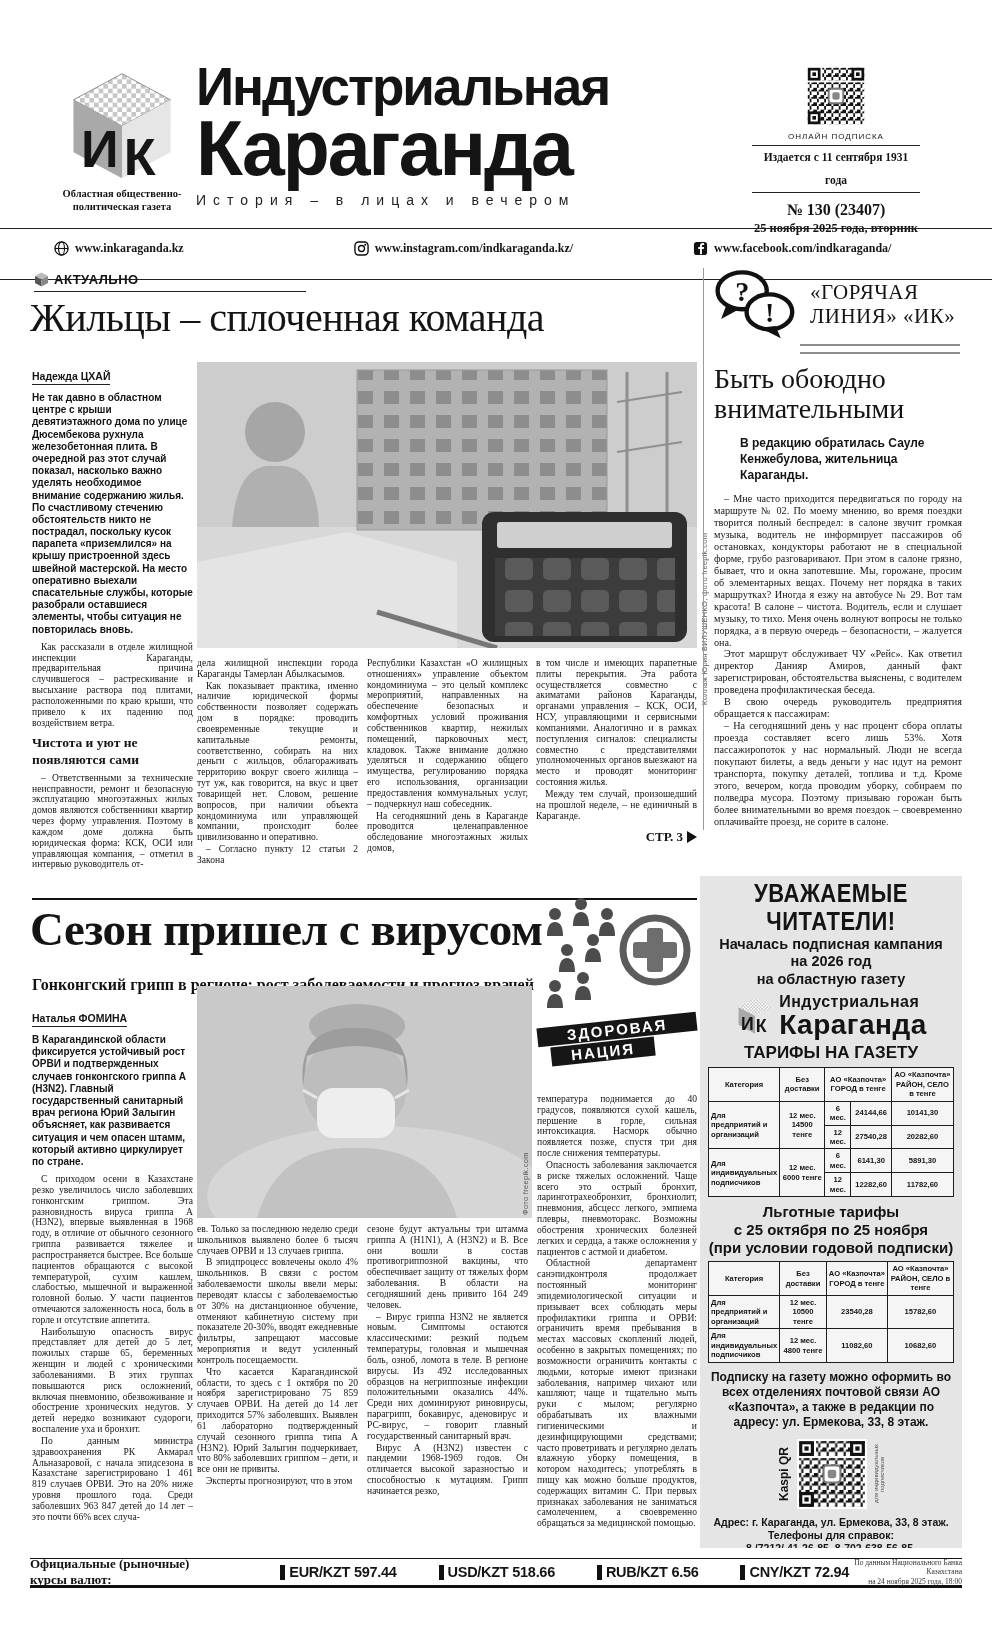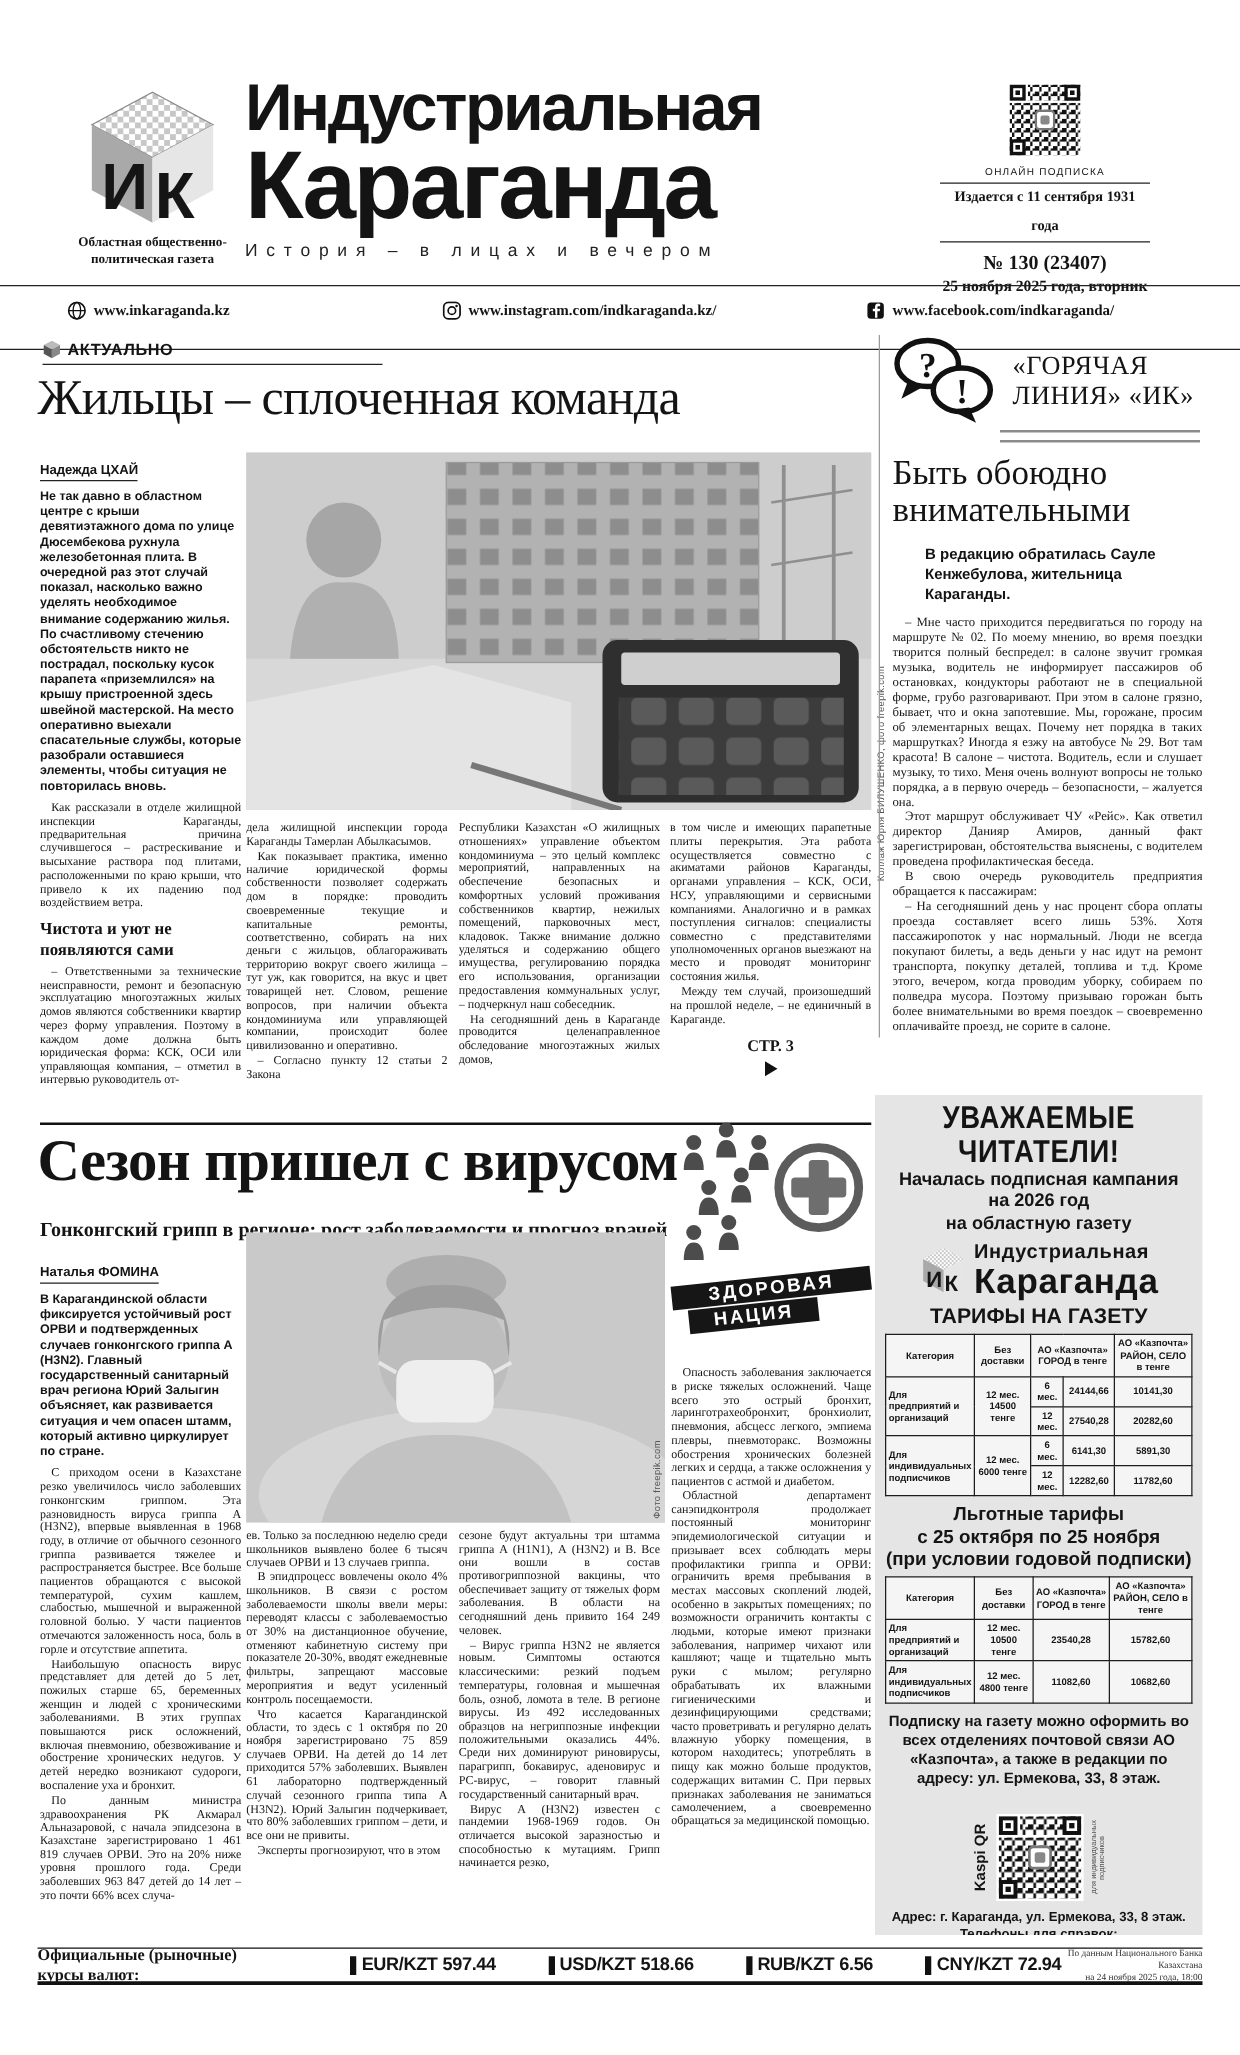--- a/index.html
+++ b/index.html
@@ -43,21 +43,21 @@
   .a1title{left:30px;top:298px;font:40px/1 "Liberation Serif",serif;letter-spacing:-.5px;}
   .a1col1{left:32px;top:366px;width:161px;height:530px;overflow:hidden;}
   .a1img{left:197px;top:362px;width:500px;height:286px;background:#d6d6d6;}
   .vcap{writing-mode:vertical-rl;transform:rotate(180deg);font:7.5px "Liberation Sans",sans-serif;
         color:#555;letter-spacing:.3px;}
   .cap1{left:700px;top:430px;height:275px;}
   .a1c2{left:197px;top:658px;width:161px;height:238px;overflow:hidden;}
   .a1c3{left:367px;top:658px;width:161px;height:238px;overflow:hidden;}
   .a1c4{left:536px;top:658px;width:161px;height:238px;overflow:hidden;}
   .contd{display:flex;justify-content:flex-end;align-items:center;gap:4px;margin-top:8px;
-         font:bold 13px "Liberation Serif",serif;flex-direction:column;}
+         font:bold 13px "Liberation Serif",serif;}
   .arrow{width:0;height:0;border-left:10px solid #111;border-top:6px solid transparent;
          border-bottom:6px solid transparent;}
   .divider1{left:32px;top:898px;width:665px;border-top:2px solid #111;}
 
   
   .a2title{left:30px;top:906px;font:47px/1 "Liberation Serif",serif;letter-spacing:-.5px;}
   .a2sub{left:32px;top:976px;width:520px;font:bold 16px "Liberation Serif",serif;}
   .a2col1{left:32px;top:1008px;width:161px;height:546px;overflow:hidden;}
   .a2img{left:197px;top:986px;width:335px;height:232px;background:#cfcfcf;}
   .cap2{left:521px;top:1120px;height:95px;}
@@ -90,21 +90,21 @@
   .sb-sub{font:bold 14.5px/1.18 "Liberation Sans",sans-serif;margin-top:4px;}
   .sb-logo{display:flex;align-items:center;justify-content:center;gap:4px;margin:6px 0 2px;}
   .sb-lt1{font:bold 16px/1 "Liberation Sans",sans-serif;letter-spacing:.5px;text-align:left;}
   .sb-lt2{font:bold 28px/1 "Liberation Sans",sans-serif;letter-spacing:.5px;text-align:left;margin-top:1px;}
   .sb-tar{font:bold 17px/1.2 "Liberation Sans",sans-serif;margin:4px 0 4px;}
   table.tar{border-collapse:collapse;margin:0 auto;width:246px;background:#f5f5f5;}
   table.tar th,table.tar td{border:1.5px solid #1d1d1d;font:bold 7.6px/1.25 "Liberation Sans",sans-serif;
       padding:2px 2px;text-align:center;vertical-align:middle;}
   table.tar td.catc{text-align:left;width:66px;}
   .sb-promo{font:bold 15px/1.2 "Liberation Sans",sans-serif;margin:6px 0 4px;}
-  .sb-order{font:bold 12px/1.25 "Liberation Sans",sans-serif;margin:7px 6px 16px;}
+  .sb-order{font:bold 12px/1.25 "Liberation Sans",sans-serif;margin:7px 6px 4px;}
   .sb-qr{display:flex;align-items:center;justify-content:center;gap:6px;height:80px;}
   .kaspi{writing-mode:vertical-rl;transform:rotate(180deg);font:bold 12px "Liberation Sans",sans-serif;}
   .kaspi-note{writing-mode:vertical-rl;transform:rotate(180deg);font:6px "Liberation Sans",sans-serif;color:#555;}
   .sb-addr{font:bold 10.5px/1.25 "Liberation Sans",sans-serif;margin-top:2px;}
 
   
   .curbar{left:30px;top:1558px;width:932px;height:26px;border-top:1px solid #111;
           border-bottom:3.5px solid #111;display:flex;align-items:center;}
   .cur-label{font:bold 13px "Liberation Serif",serif;}
   .rate{display:flex;align-items:center;gap:4px;font:bold 14.5px "Liberation Sans",sans-serif;
@@ -312,20 +312,21 @@
       <use href="#pr" x="46" y="90"></use>
     <circle cx="118" cy="62" r="32" fill="#fff" stroke="#5c5c5c" stroke-width="7"></circle>
     <rect x="110" y="40" width="16" height="44" rx="3" fill="#6e6e6e"></rect>
     <rect x="96" y="54" width="44" height="16" rx="3" fill="#6e6e6e"></rect>
   </svg>
   <div class="hn-bar">ЗДОРОВАЯ</div>
   <div class="hn-bar hn-bar2">НАЦИЯ</div>
 </div>
 
 <div class="abs a2c4 bodycol">
+  <p>температура поднимается до 40 градусов, появляются сухой кашель, першение в горле, сильная интоксикация. Насморк обычно появляется позже, спустя три дня после снижения температуры.</p>
   <p class="ind">Опасность заболевания заключается в риске тяжелых осложнений. Чаще всего это острый бронхит, ларинготрахеобронхит, бронхиолит, пневмония, абсцесс легкого, эмпиема плевры, пневмоторакс. Возможны обострения хронических болезней легких и сердца, а также осложнения у пациентов с астмой и диабетом.</p>
   <p class="ind">Областной департамент санэпидконтроля продолжает постоянный мониторинг эпидемиологической ситуации и призывает всех соблюдать меры профилактики гриппа и ОРВИ: ограничить время пребывания в местах массовых скоплений людей, особенно в закрытых помещениях; по возможности ограничить контакты с людьми, которые имеют признаки заболевания, например чихают или кашляют; чаще и тщательно мыть руки с мылом; регулярно обрабатывать их влажными гигиеническими и дезинфицирующими средствами; часто проветривать и регулярно делать влажную уборку помещения, в котором находитесь; употреблять в пищу как можно больше продуктов, содержащих витамин С. При первых признаках заболевания не заниматься самолечением, а своевременно обращаться за медицинской помощью.</p>
 </div>
 <div class="abs a2c2 bodycol">
   <p>ев. Только за последнюю неделю среди школьников выявлено более 6 тысяч случаев ОРВИ и 13 случаев гриппа.</p>
   <p class="ind">В эпидпроцесс вовлечены около 4% школьников. В связи с ростом заболеваемости школы ввели меры: переводят классы с заболеваемостью от 30% на дистанционное обучение, отменяют кабинетную систему при показателе 20-30%, вводят ежедневные фильтры, запрещают массовые мероприятия и ведут усиленный контроль посещаемости.</p>
   <p class="ind">Что касается Карагандинской области, то здесь с 1 октября по 20 ноября зарегистрировано 75 859 случаев ОРВИ. На детей до 14 лет приходится 57% заболевших. Выявлен 61 лабораторно подтвержденный случай сезонного гриппа типа А (H3N2). Юрий Залыгин подчеркивает, что 80% заболевших гриппом – дети, и все они не привиты.</p>
   <p class="ind">Эксперты прогнозируют, что в этом</p>
 </div>
 <div class="abs a2c3 bodycol">

